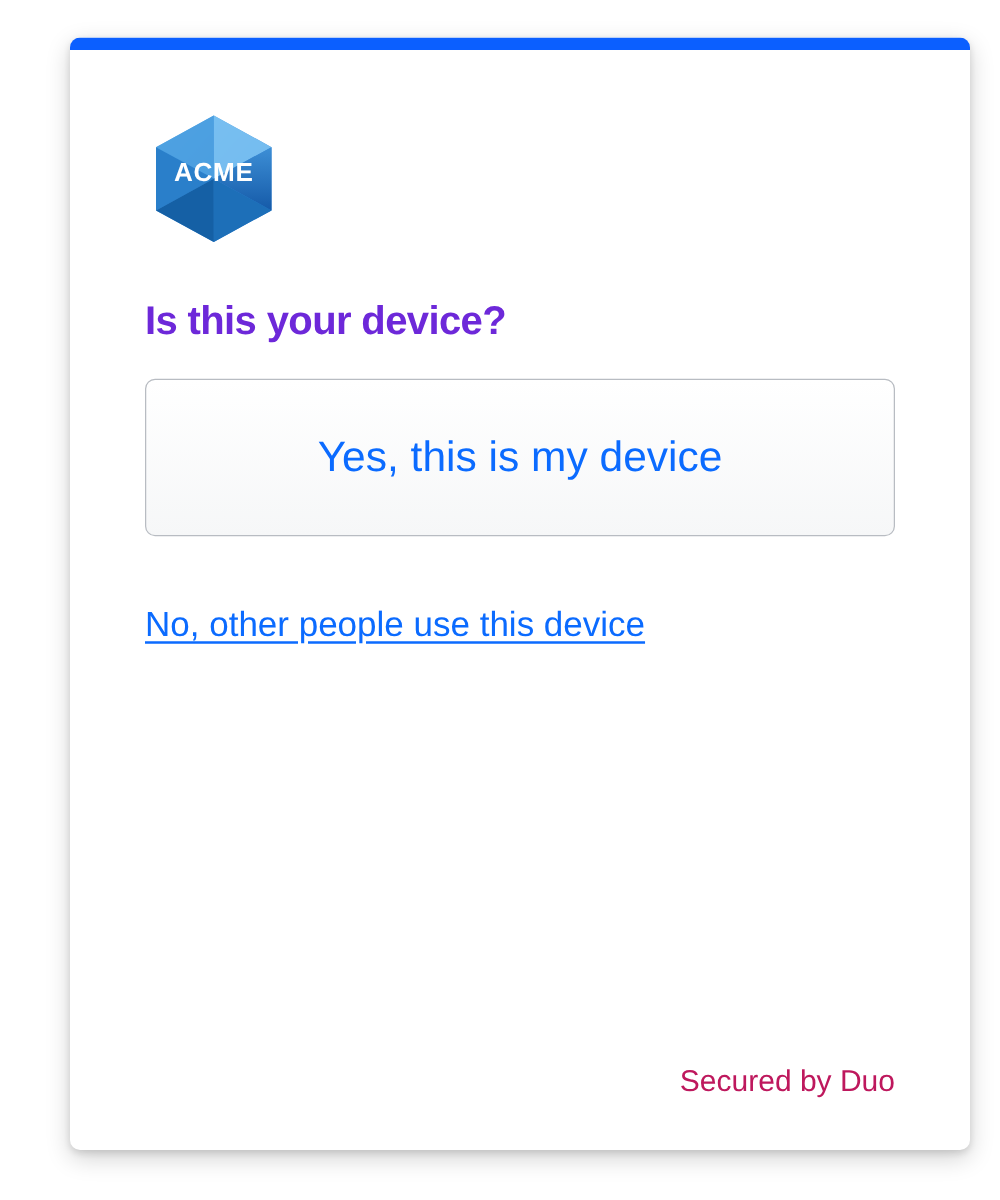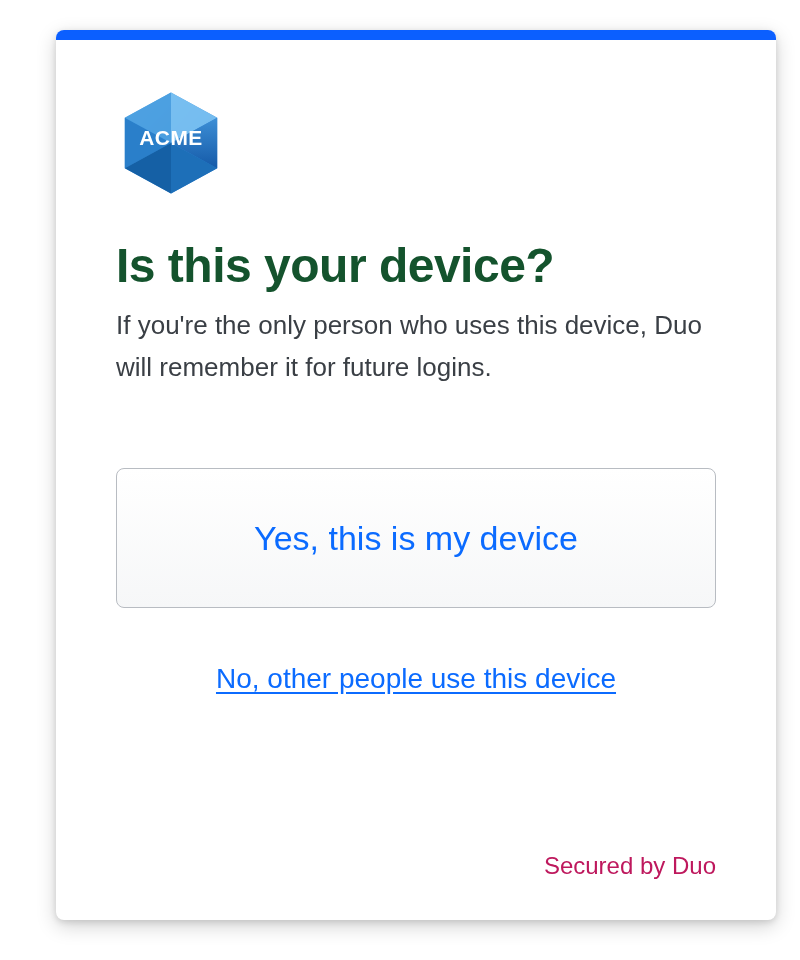--- a/index.html
+++ b/index.html
@@ -28,47 +28,47 @@
     }
     .content {
       padding: 48px 60px 0 60px;
     }
     .logo-wrap {
       width: 110px;
       height: 110px;
       margin-bottom: 40px;
     }
     .heading {
-      font-size: 48px;
+      font-size: 32px;
       font-weight: 700;
-      color: #14532d;
-      margin-bottom: 12px;
+      color: #6d28d9;
+      margin-bottom: 28px;
       letter-spacing: -0.5px;
     }
     .description {
       font-size: 26px;
       line-height: 1.6;
       color: #3a3f45;
       margin-bottom: 80px;
     }
     .primary-btn {
       display: block;
       width: 100%;
-      height: 140px;
+      height: 126px;
       border: 1px solid #b8bcc2;
       border-radius: 8px;
       background: linear-gradient(to bottom, #ffffff, #f6f7f8);
       font-size: 34px;
       font-weight: 500;
       color: #0b6bff;
       cursor: pointer;
       font-family: inherit;
     }
     .secondary-link-wrap {
-      text-align: center;
+      text-align: left;
       margin-top: 55px;
     }
     .secondary-link {
       font-size: 28px;
       color: #0b6bff;
       text-decoration: underline;
       text-underline-offset: 4px;
       cursor: pointer;
     }
     .footer {
@@ -105,21 +105,20 @@
         <polygon points="50,50 92,27 92,73" fill="url(#g2)"></polygon>
         <polygon points="50,50 92,73 50,96" fill="#1d6fb8"></polygon>
         <polygon points="8,27 50,50 8,73" fill="#2a7fca"></polygon>
         <polygon points="8,73 50,50 50,96" fill="#1560a5"></polygon>
         <text x="50" y="52" text-anchor="middle" font-family="Arial, sans-serif" font-size="19" font-weight="800" fill="#ffffff" letter-spacing="0.5">ACME</text>
       </svg>
     </div>
 
     <h1 class="heading">Is this your device?</h1>
 
-    <p class="description">If you're the only person who uses this device, Duo will remember it for future logins.</p>
 
     <button class="primary-btn">Yes, this is my device</button>
 
     <div class="secondary-link-wrap">
       <a class="secondary-link">No, other people use this device</a>
     </div>
 
   </div>
 
   <div class="footer">Secured by Duo</div>

